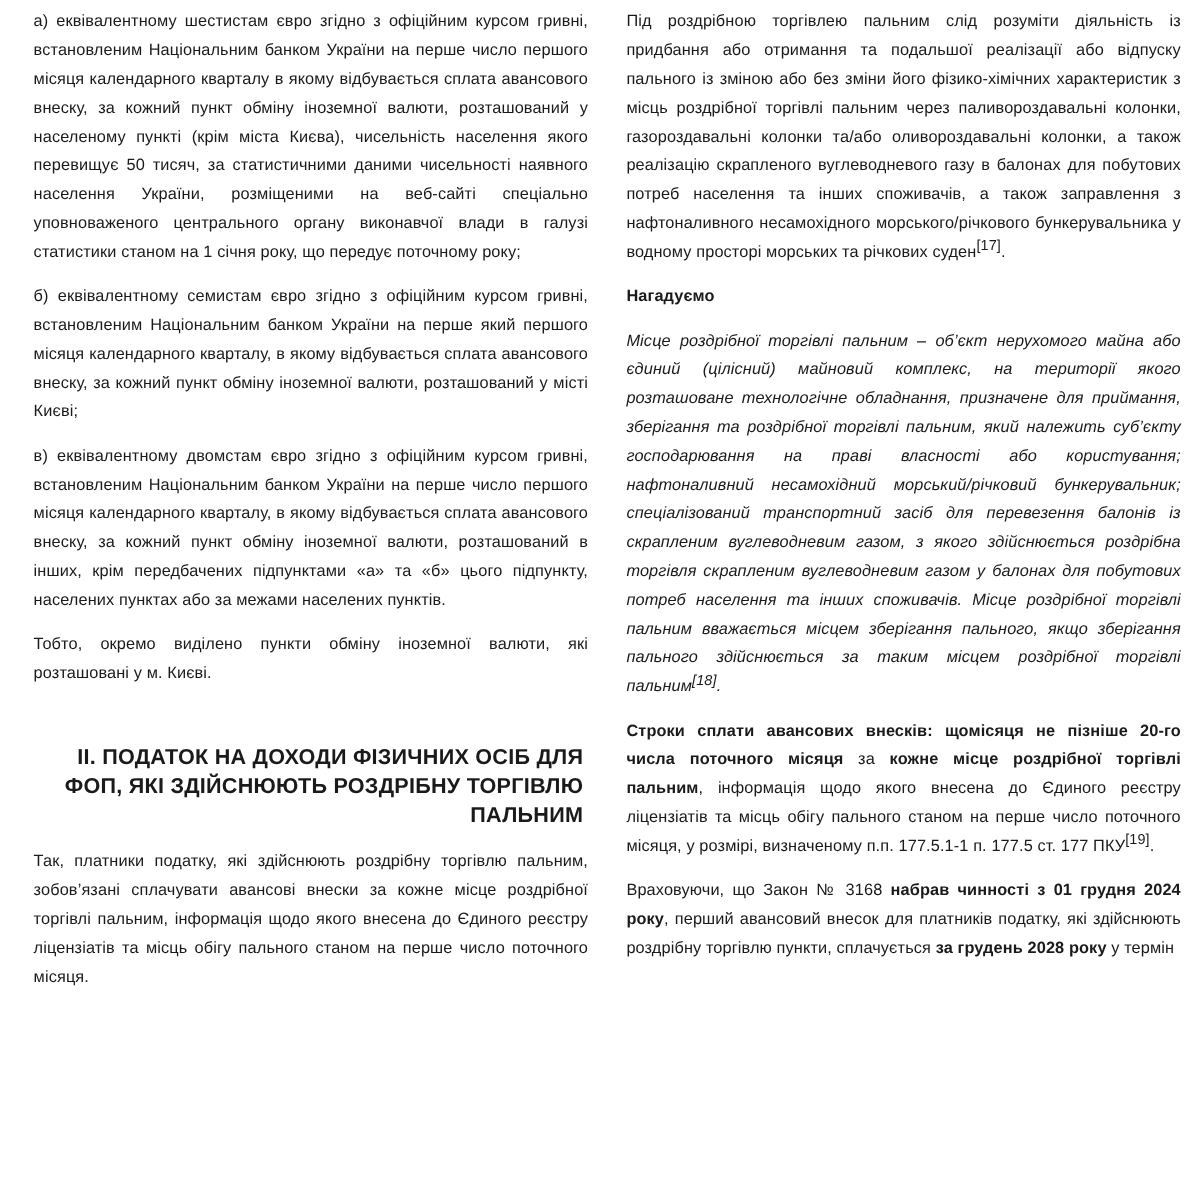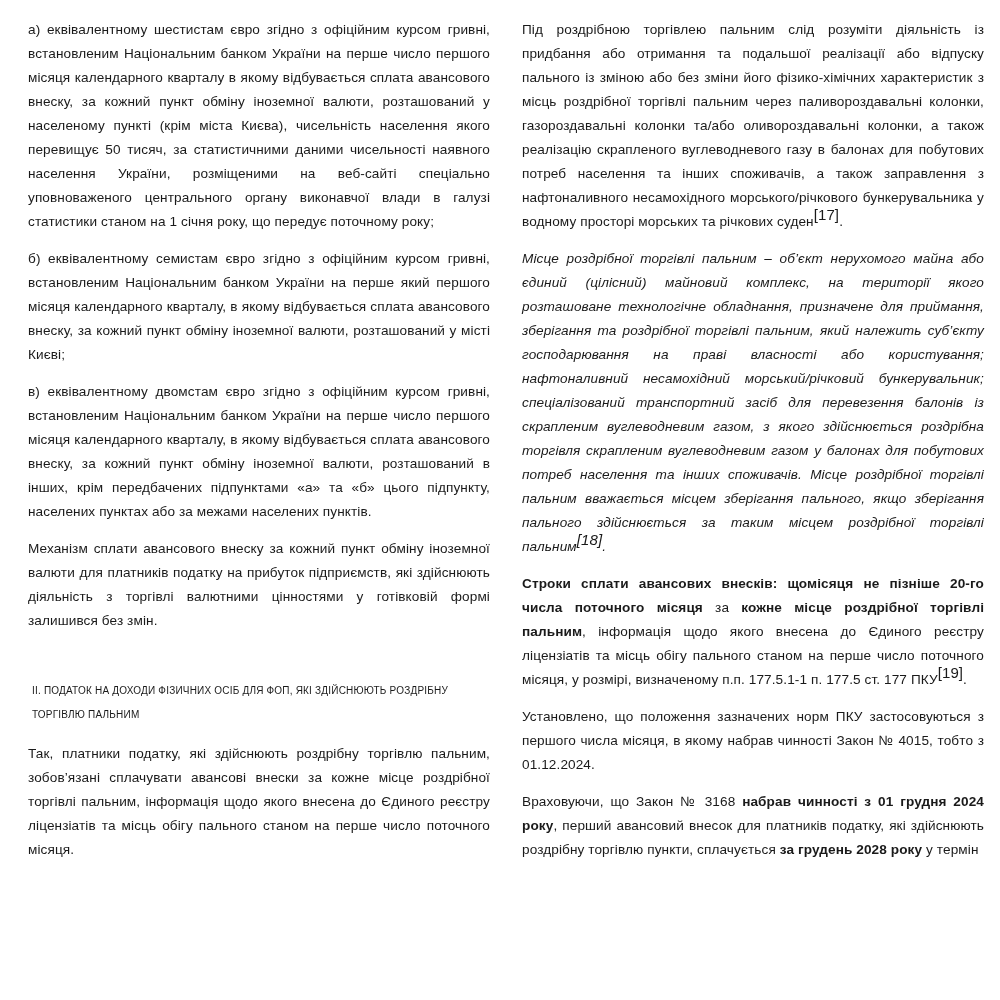--- a/index.html
+++ b/index.html
@@ -5,66 +5,66 @@
   * { box-sizing: border-box; }
   html, body { margin: 0; padding: 0; }
   body {
     background: #ffffff;
     color: #1a1a1a;
     font-family: "Liberation Sans", "DejaVu Sans", sans-serif;
   }
   .page {
     width: 1000px;
     height: 1000px;
-    padding: 18px 16px 0 28px;
+    padding: 6px 16px 0 28px;
     display: flex;
     gap: 32px;
     overflow: hidden;
     background: #ffffff;
   }
   .col {
     flex: 1 1 0;
     min-width: 0;
   }
   .para {
     margin: 0 0 13px 0;
     font-size: 13.6px;
     line-height: 24px;
     text-align: justify;
     letter-spacing: 0.1px;
   }
   .heading {
     margin: 46px 4px 15px 4px;
-    font-size: 10px;
+    font-size: 18px;
     line-height: 24px;
-    font-weight: 400;
-    text-align: left;
+    font-weight: 700;
+    text-align: right;
     letter-spacing: 0.2px;
   }
   .b { font-weight: 700; }
   .i { font-style: italic; }
   .u { }
   sup {
-    font-size: 15px;
+    font-size: 12px;
     line-height: 0;
     vertical-align: super;
   }
 </style>
 </head>
 <body>
 
 <div class="page">
   <div class="col">
       <p class="para"><span>а) еквівалентному шестистам євро згідно з офіційним курсом гривні, встановленим Національним банком України на перше число першого місяця календарного кварталу в якому відбувається сплата авансового внеску, за кожний пункт обміну іноземної валюти, розташований у населеному пункті (крім міста Києва), чисельність населення якого перевищує 50 тисяч, за статистичними даними чисельності наявного населення України, розміщеними на веб-сайті спеціально уповноваженого центрального органу виконавчої влади в галузі статистики станом на 1 січня року, що передує поточному року;</span></p>
       <p class="para"><span>б) еквівалентному семистам євро згідно з офіційним курсом гривні, встановленим Національним банком України на перше який першого місяця календарного кварталу, в якому відбувається сплата авансового внеску, за кожний пункт обміну іноземної валюти, розташований у місті Києві;</span></p>
       <p class="para"><span>в) еквівалентному двомстам євро згідно з офіційним курсом гривні, встановленим Національним банком України на перше число першого місяця календарного кварталу, в якому відбувається сплата авансового внеску, за кожний пункт обміну іноземної валюти, розташований в інших, крім передбачених підпунктами «а» та «б» цього підпункту, населених пунктах або за межами населених пунктів.</span></p>
-      <p class="para"><span>Механізм сплати авансового внеску за кожний пункт обміну іноземної валюти для платників податку на прибуток підприємств, які здійснюють діяльність з торгівлі валютними цінностями у готівковій формі залишився без змін.</span></p>
+      <p class="para"><span>Тобто, окремо виділено пункти обміну іноземної валюти, які розташовані у м. Києві.</span></p>
       <h2 class="heading"><span>ІІ. ПОДАТОК НА ДОХОДИ ФІЗИЧНИХ ОСІБ ДЛЯ ФОП, ЯКІ ЗДІЙСНЮЮТЬ РОЗДРІБНУ ТОРГІВЛЮ ПАЛЬНИМ</span></h2>
       <p class="para"><span>Так, платники податку, які здійснюють роздрібну торгівлю пальним, зобов’язані сплачувати авансові внески за кожне місце роздрібної торгівлі пальним, інформація щодо якого внесена до Єдиного реєстру ліцензіатів та місць обігу пального станом на перше число поточного місяця.</span></p>
     </div>
   <div class="col">
       <p class="para"><span>Під роздрібною торгівлею пальним слід розуміти діяльність із придбання або отримання та подальшої реалізації або відпуску пального із зміною або без зміни його фізико-хімічних характеристик з місць роздрібної торгівлі пальним через паливороздавальні колонки, газороздавальні колонки та/або оливороздавальні колонки, а також реалізацію скрапленого вуглеводневого газу в балонах для побутових потреб населення та інших споживачів, а також заправлення з нафтоналивного несамохідного морського/річкового бункерувальника у водному просторі морських та річкових суден</span><sup>[17]</sup><span>.</span></p>
+      <p class="para"><span class="b">Нагадуємо</span></p>
       <p class="para"><span class="i">Місце роздрібної торгівлі пальним – об’єкт нерухомого майна або єдиний (цілісний) майновий комплекс, на території якого розташоване технологічне обладнання, призначене для приймання, зберігання та роздрібної торгівлі пальним, який належить суб’єкту господарювання на праві власності або користування; нафтоналивний несамохідний морський/річковий бункерувальник; спеціалізований транспортний засіб для перевезення балонів із скрапленим вуглеводневим газом, з якого здійснюється роздрібна торгівля скрапленим вуглеводневим газом у балонах для побутових потреб населення та інших споживачів. Місце роздрібної торгівлі пальним вважається місцем зберігання пального, якщо зберігання пального здійснюється за таким місцем роздрібної торгівлі пальним</span><sup class="i">[18]</sup><span class="i">.</span></p>
       <p class="para"><span class="b u">Строки сплати</span><span class="b"> </span><span class="b u">авансових внесків</span><span class="b">: </span><span class="b">щомісяця не пізніше 20-го числа поточного місяця</span><span> за </span><span class="b">кожне місце роздрібної торгівлі пальним</span><span>, інформація щодо якого внесена до Єдиного реєстру ліцензіатів та місць обігу пального станом на перше число поточного місяця, у розмірі, визначеному п.п. 177.5.1-1 п. 177.5 ст. 177 ПКУ</span><sup>[19]</sup><span>.</span></p>
-      <p class="para"><span>Установлено, що положення зазначених норм ПКУ застосовуються з першого числа місяця, в якому набрав чинності Закон № 4015, тобто з 01.12.2024.</span></p>
       <p class="para"><span>Враховуючи, що Закон № 3168 </span><span class="b">набрав чинності з 01 грудня 2024 року</span><span>, перший авансовий внесок для платників податку, які здійснюють роздрібну торгівлю пункти, сплачується </span><span class="b">за грудень 2028 року</span><span> у термін </span></p>
     </div>
 </div>
 
 </body></html>

